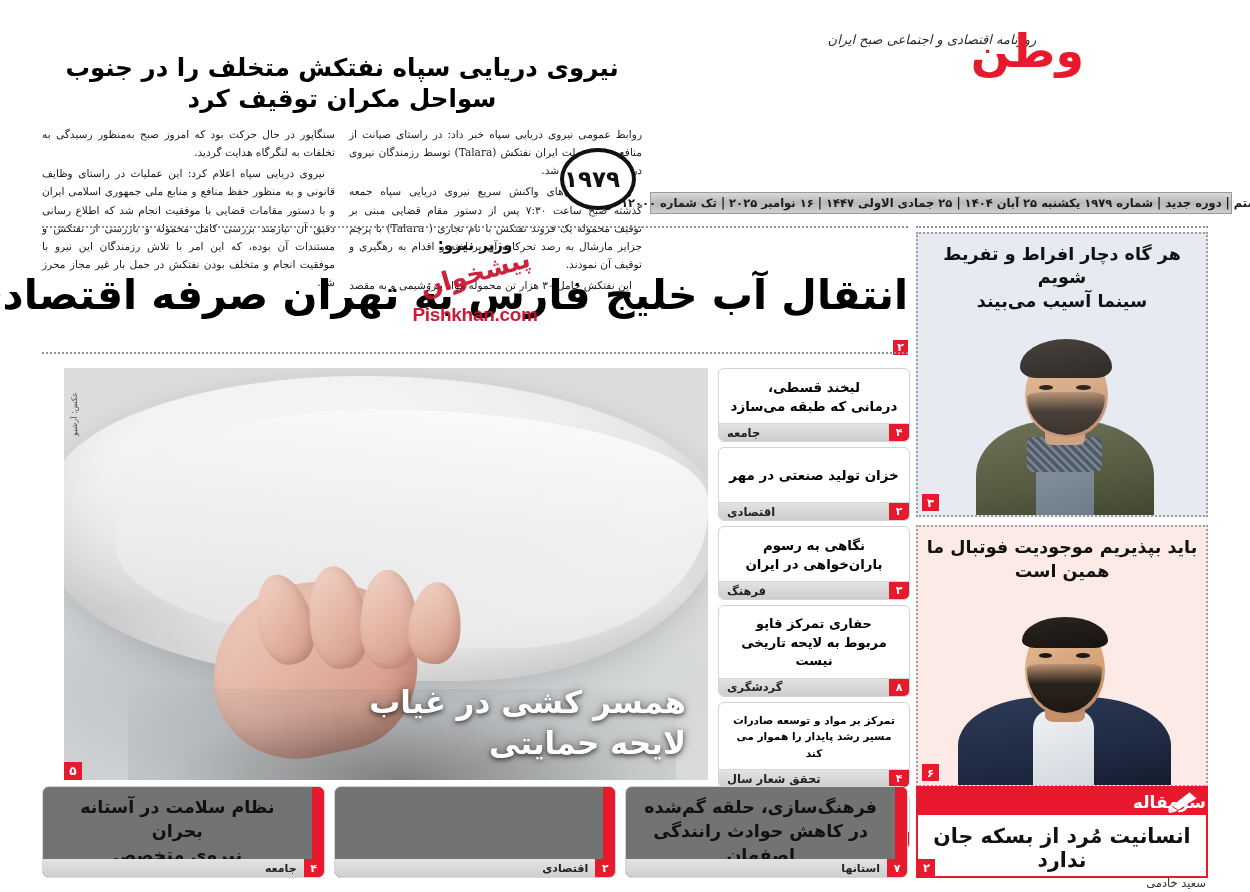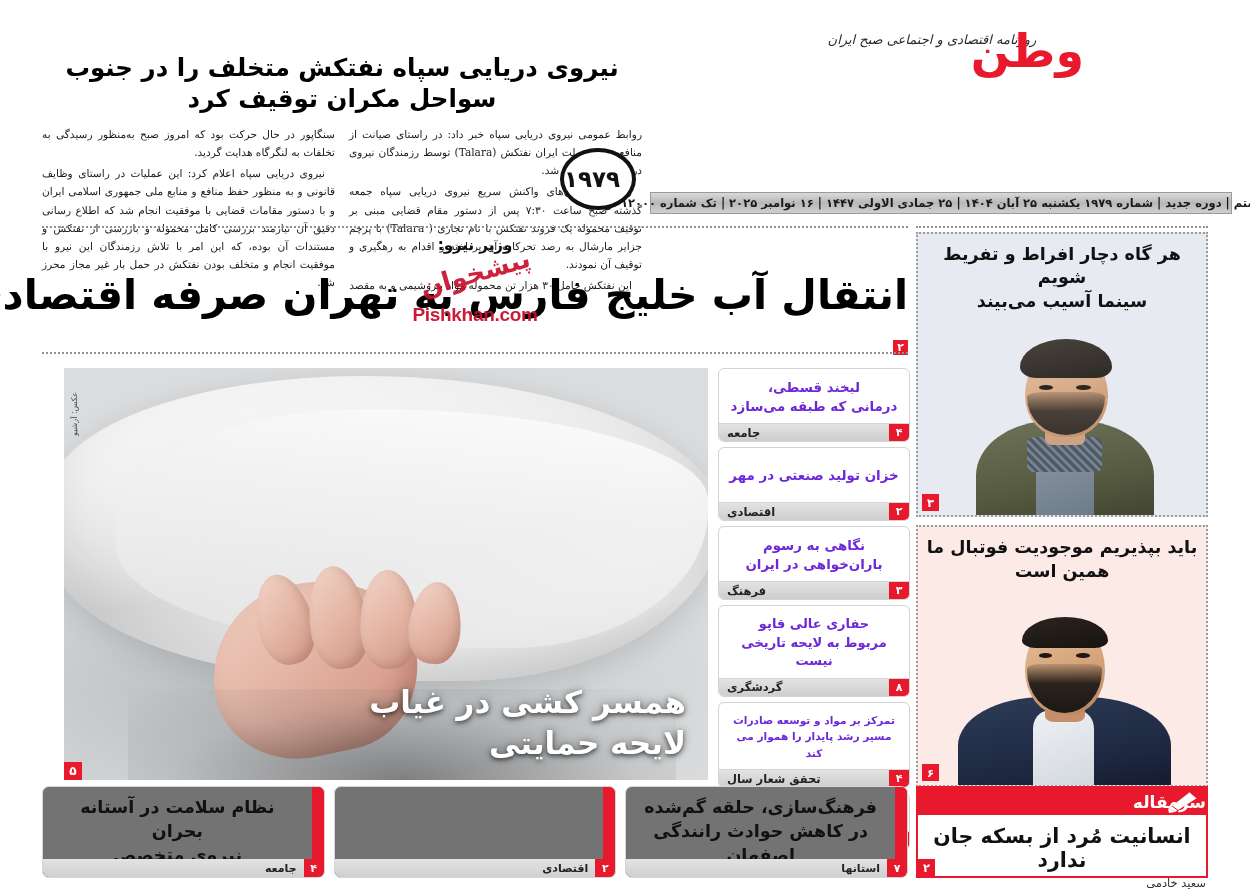--- a/index.html
+++ b/index.html
@@ -163,21 +163,21 @@
   }
 
   
   .sidelist { position: absolute; left: 718px; top: 368px; width: 192px; }
   .sl-card {
     background: #ffffff; border: 1px solid #d3d3d3; border-radius: 6px;
     margin-bottom: 5px; overflow: hidden;
   }
   .sl-text {
     padding: 9px 8px 7px 8px; text-align: center;
-    font-size: 13.4px; font-weight: bold; color: #6d28d9; line-height: 1.42;
+    font-size: 13.4px; font-weight: bold; color: #000000; line-height: 1.42;
     letter-spacing: -0.4px;
   }
   .sl-foot {
     display: flex; align-items: stretch; height: 18px;
     background: linear-gradient(180deg,#e3e3e3,#cdcdcd);
     border-top: 1px solid #d6d6d6;
   }
   .sl-page {
     background: #e8192c; color: #fff; width: 20px;
     font-size: 11px; font-weight: bold;
@@ -436,21 +436,21 @@
         <span>باران‌خواهی در ایران</span>
       </div>
       <div class="sl-foot">
         <div class="sl-page">۳</div>
         <div class="sl-sec">فرهنگ</div>
       </div>
     </div>
 
     <div class="sl-card">
       <div class="sl-text" style="font-size:13px;">
-        <span>حفاری عالی قاپو</span><br>
+        <span>حفاری تمرکز قاپو</span><br>
         <span>مربوط به لایحه تاریخی نیست</span>
       </div>
       <div class="sl-foot">
         <div class="sl-page">۸</div>
         <div class="sl-sec">گردشگری</div>
       </div>
     </div>
 
     <div class="sl-card">
       <div class="sl-text" style="font-size:10.6px;line-height:1.6;">

